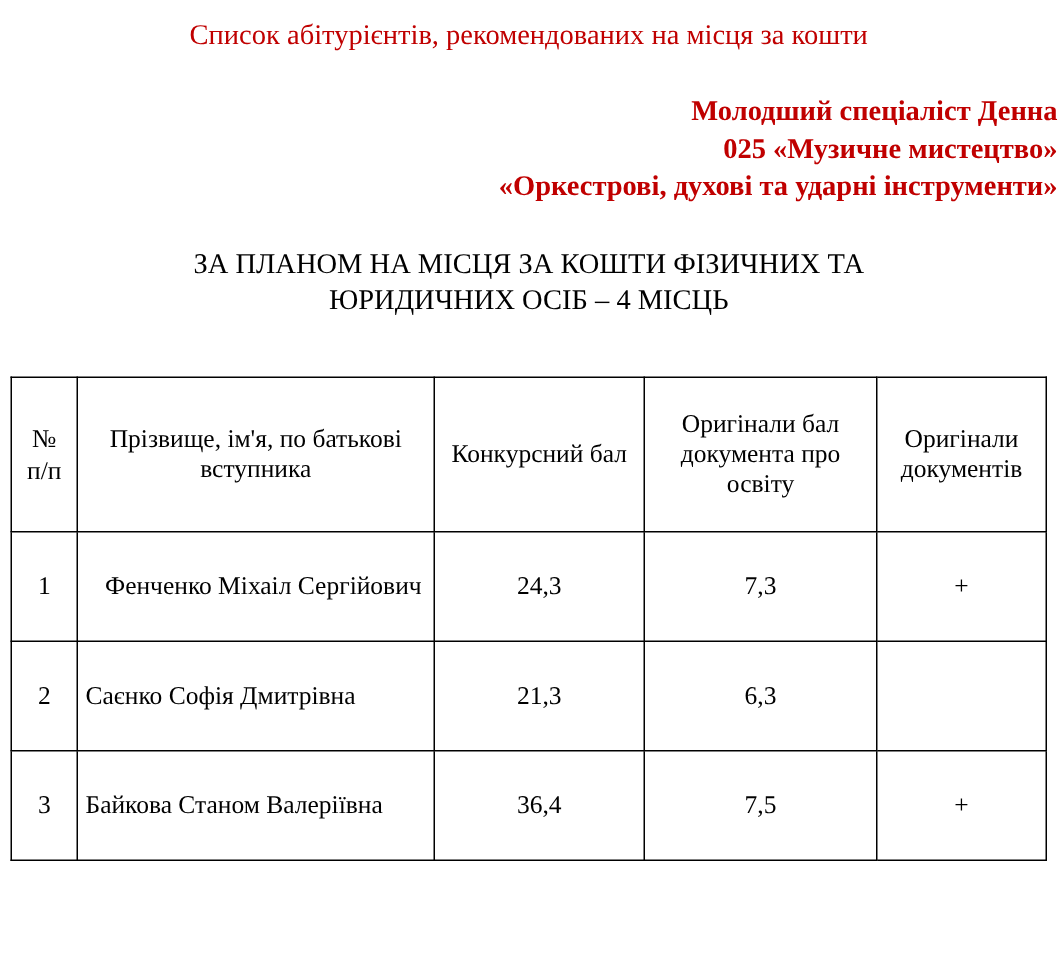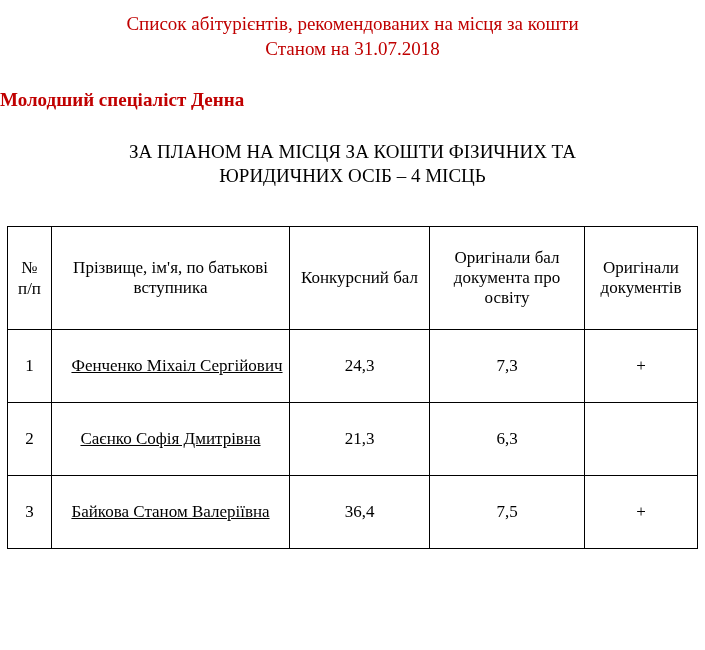--- a/index.html
+++ b/index.html
@@ -25,21 +25,21 @@
     text-align: center;
     color: #c00000;
     font-size: 19px;
     line-height: 25px;
     margin-top: 11px;
   }
   .title-line {
     display: block;
   }
   .subtitle-block {
-    text-align: left;
+    text-align: right;
     color: #c00000;
     font-weight: bold;
     font-size: 19px;
     line-height: 25px;
     margin-top: 26px;
   }
   .subtitle-line {
     display: block;
   }
   .plan-block {
@@ -81,41 +81,41 @@
     line-height: 21px;
     font-size: 17px;
   }
   tbody td {
     height: 66px;
   }
   .cell-center {
     text-align: center;
   }
   .cell-name {
-    text-align: center;
+    text-align: left;
     padding-left: 10px;
     line-height: 22px;
-    text-decoration: underline;
   }
   .cell-name.indent {
     padding-left: 18px;
   }
 </style>
 </head>
 <body>
 
 <div class="page">
 
   <div class="title-block">
     <span class="title-line">Список абітурієнтів, рекомендованих на місця за кошти</span>
-    <span class="title-line">Станом на 31.07.2018</span>
   </div>
 
   <div class="subtitle-block">
     <span class="subtitle-line">Молодший спеціаліст Денна</span>
+    <span class="subtitle-line">025 «Музичне мистецтво»</span>
+    <span class="subtitle-line">«Оркестрові, духові та ударні інструменти»</span>
   </div>
 
   <div class="plan-block">
     <span class="plan-line">ЗА ПЛАНОМ НА МІСЦЯ ЗА КОШТИ ФІЗИЧНИХ ТА</span>
     <span class="plan-line">ЮРИДИЧНИХ ОСІБ – 4 МІСЦЬ</span>
   </div>
 
   <table class="main-table">
     <colgroup>
       <col class="col-num">

